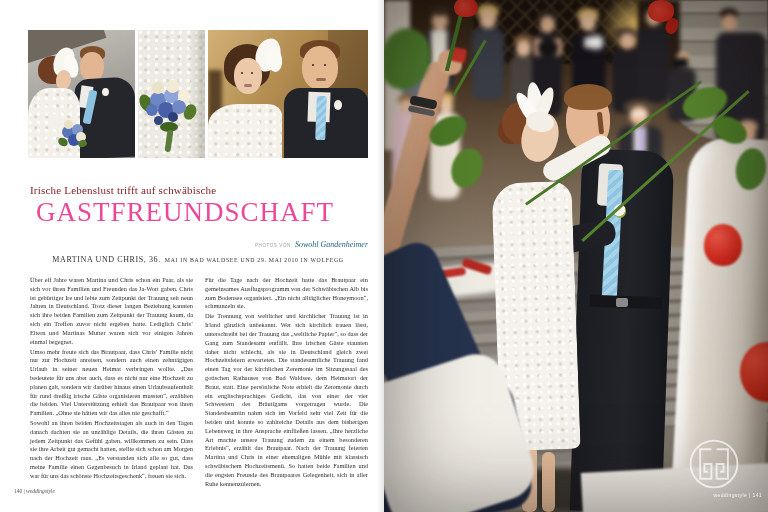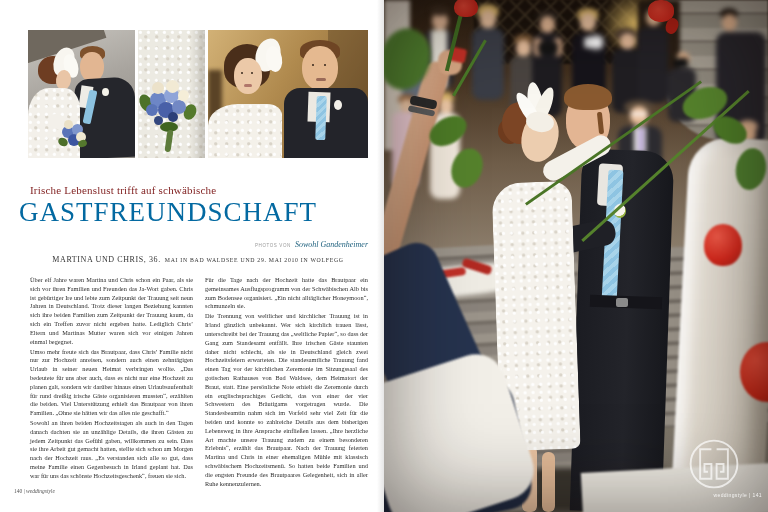--- a/index.html
+++ b/index.html
@@ -13,22 +13,22 @@
           background:linear-gradient(90deg,rgba(0,0,0,0) 0%,rgba(0,0,0,.10) 100%);}
 
   .photo{position:absolute;top:30px;height:128px;overflow:hidden;background:#ddd;}
   .photo .scene{position:absolute;inset:0;filter:blur(.6px);}
   .ph1{left:28px;width:107px;}
   .ph2{left:138px;width:67px;}
   .ph3{left:208px;width:160px;}
 
   .kicker{position:absolute;left:30px;top:184px;font-size:11px;
           color:#7f1d1d;letter-spacing:.2px;}
-  .title{position:absolute;left:19px;top:197px;font-size:27px;letter-spacing:1px;
-         color:#0369a1;font-family:"Liberation Serif",serif;}
+  .title{position:absolute;left:36px;top:197px;font-size:27px;letter-spacing:1px;
+         color:#ec4899;font-family:"Liberation Serif",serif;}
   .credit{position:absolute;right:16px;top:233px;text-align:right;}
   .credit .lbl{font-size:4.5px;letter-spacing:.6px;color:#9a9a9a;font-family:"Liberation Sans",sans-serif;}
   .credit .nm{font-size:8px;font-style:italic;color:#1c5f7d;}
   .dateline{position:absolute;left:28px;top:248px;width:340px;text-align:center;color:#333;}
   .dateline .d1{font-size:8px;letter-spacing:.6px;}
   .dateline .d2{font-size:5.8px;letter-spacing:.7px;}
 
   .columns{position:absolute;left:30px;top:276px;width:338px;display:flex;gap:12px;}
   .col{width:163px;font-size:6.3px;line-height:1.4;text-align:justify;color:#2c2c2c;}
   .col p{margin:0 0 1px 0;}

